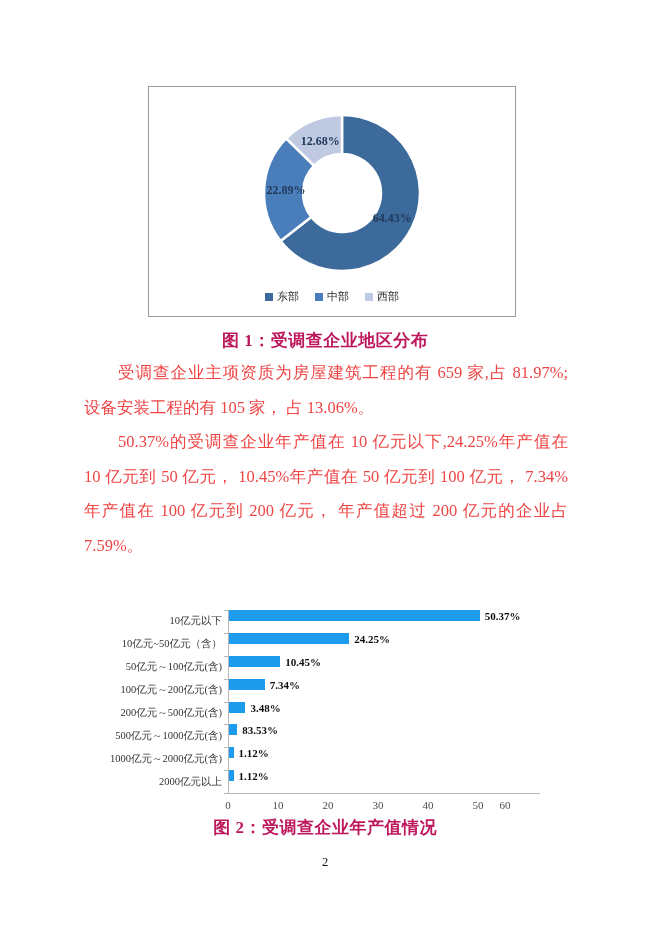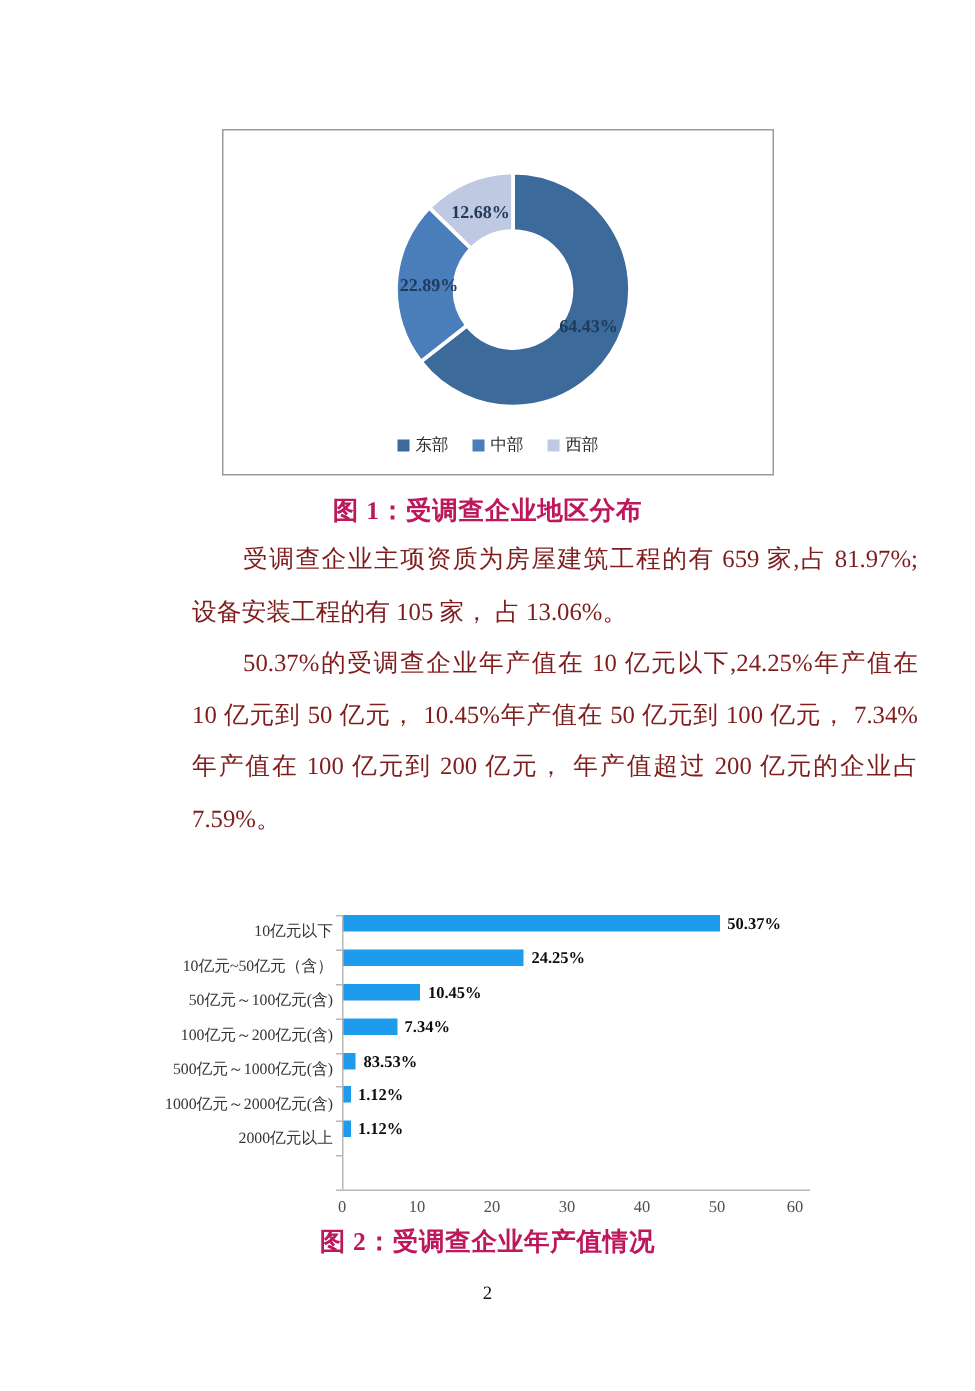--- a/index.html
+++ b/index.html
@@ -25,21 +25,21 @@
   
   .caption {
     position:absolute; left:0; width:650px; text-align:center;
     font-size:17px; font-weight:bold; color:#be185d; letter-spacing:0.5px;
   }
   #caption1 { top:329px; }
   #caption2 { top:816px; }
   
   .bodytext {
     position:absolute; left:84px; top:356px; width:484px;
-    font-size:16.5px; line-height:34.6px; color:#7f1d1d;margin-left:44px;
+    font-size:16.5px; line-height:34.6px; color:#ef4444;
   }
   .line { white-space:nowrap; }
   .line.fill { white-space:normal; text-align:justify; text-align-last:justify; }
   .line.indent { text-indent:34px; }
   
   .barchart { position:absolute; left:98px; top:598px; width:480px; height:207px; font-size:11px;margin-top:12px; }
   .bar-rows { position:absolute; left:0; top:0; width:100%; }
   .bar-row { display:flex; align-items:center; height:22.875px; }
   .bar-cat {
     width:130px; box-sizing:border-box; padding-right:6px; text-align:right;
@@ -123,20 +123,27 @@
           </div>
         </div>
         <div class="bar-row">
           <span class="bar-cat">100亿元～200亿元(含)</span>
           <div class="bar-track">
             <div class="bar" style="width: 36.7px; background: rgb(30, 155, 237);"></div>
             <span class="bar-val">7.34%</span>
           </div>
         </div>
         <div class="bar-row">
+          <span class="bar-cat">200亿元～500亿元(含)</span>
+          <div class="bar-track">
+            <div class="bar" style="width: 17.4px; background: rgb(30, 155, 237);"></div>
+            <span class="bar-val">3.48%</span>
+          </div>
+        </div>
+        <div class="bar-row">
           <span class="bar-cat">500亿元～1000亿元(含)</span>
           <div class="bar-track">
             <div class="bar" style="width: 9.35px; background: rgb(30, 155, 237);"></div>
             <span class="bar-val">83.53%</span>
           </div>
         </div>
         <div class="bar-row">
           <span class="bar-cat">1000亿元～2000亿元(含)</span>
           <div class="bar-track">
             <div class="bar" style="width: 5.6px; background: rgb(30, 155, 237);"></div>
@@ -161,20 +168,20 @@
       <div class="axis-tick" style="left: 126px; top: 114.375px;"></div>
       <div class="axis-tick" style="left: 126px; top: 137.25px;"></div>
       <div class="axis-tick" style="left: 126px; top: 160.125px;"></div>
       <div class="axis-tick" style="left: 126px; top: 183px;"></div>
       <span class="x-label" style="left: 130px; top: 189px;">0</span>
       <span class="x-label" style="left: 180px; top: 189px;">10</span>
       <span class="x-label" style="left: 230px; top: 189px;">20</span>
       <span class="x-label" style="left: 280px; top: 189px;">30</span>
       <span class="x-label" style="left: 330px; top: 189px;">40</span>
       <span class="x-label" style="left: 380px; top: 189px;">50</span>
-      <span class="x-label" style="left: 432px; top: 189px; text-align: center;">60</span>
+      <span class="x-label" style="left: 407px; top: 189px; text-align: center;">60</span>
     </div>
 
   <div class="caption" id="caption2">图 2：受调查企业年产值情况</div>
 
   <div class="pagenum">2</div>
 
 </div>
 
 </body></html>

